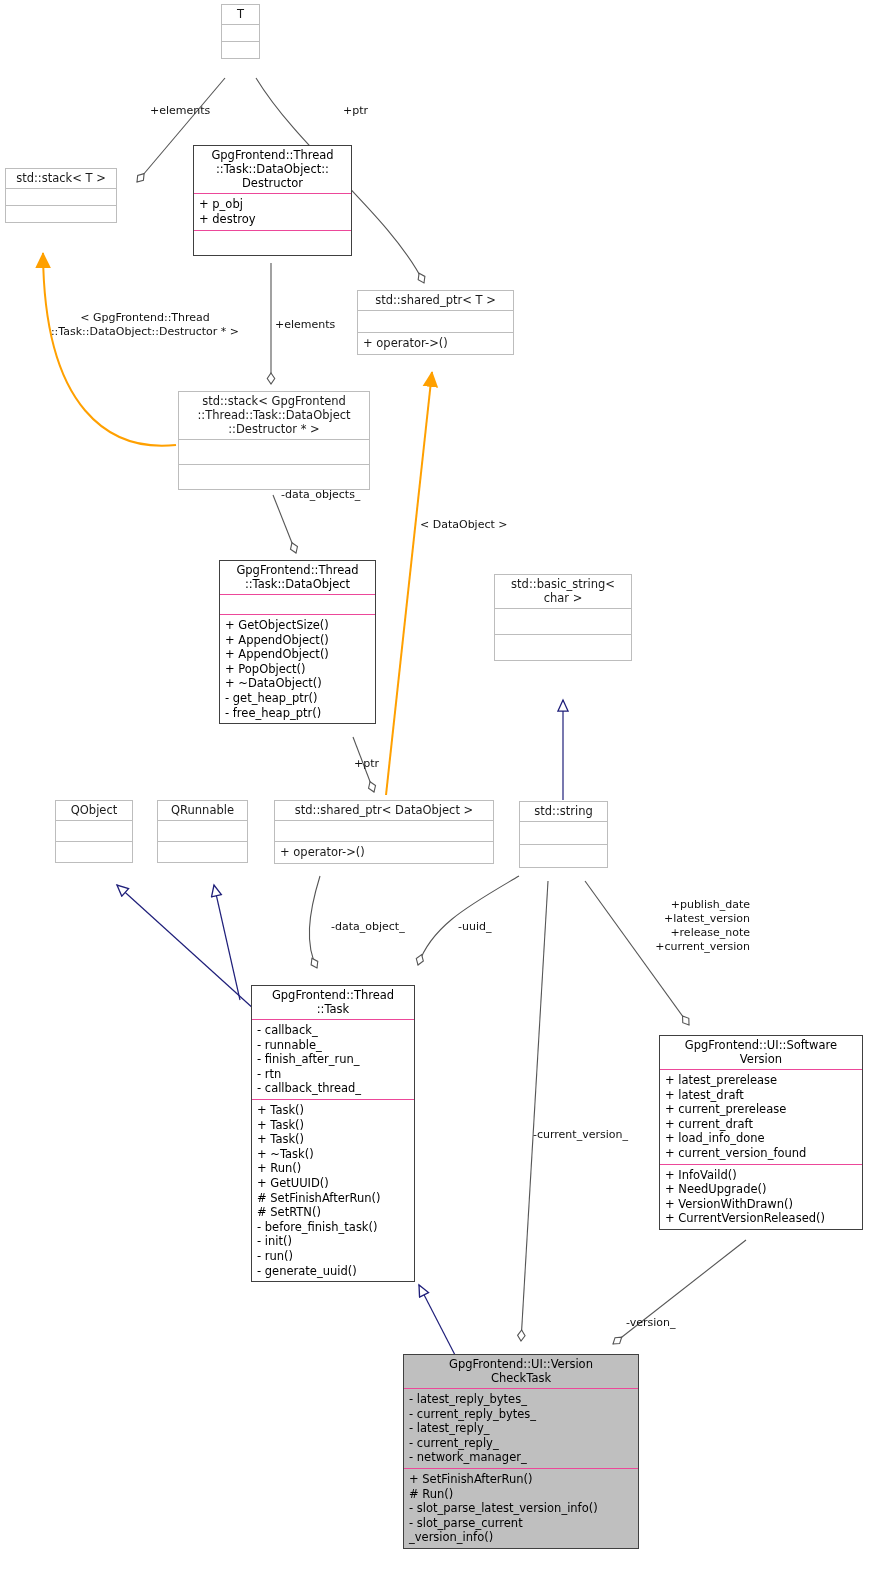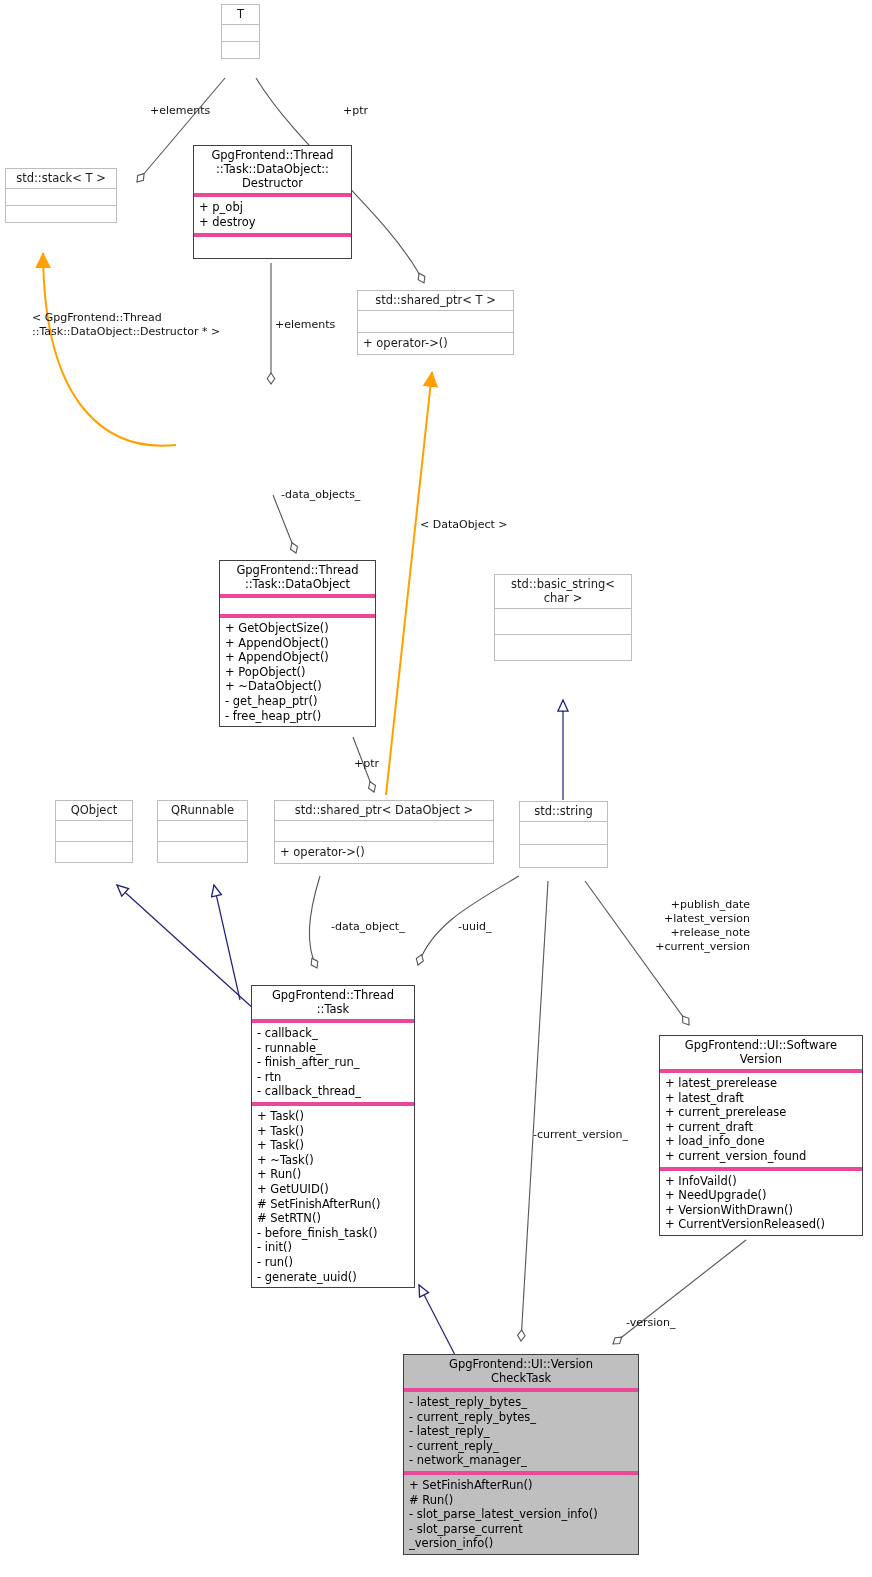--- a/index.html
+++ b/index.html
@@ -9,32 +9,32 @@
 
   .node{position:absolute;box-sizing:border-box;background:#fff;}
   .node.light{border:1px solid #bdbdbd;}
   .node.dark{border:1px solid #404040;}
   .node.filled{border:1px solid #404040;background:#bfbfbf;}
 
   .nrow{box-sizing:border-box;}
   .nrow.title{text-align:center;padding:2px 4px 3px 4px;}
   .nrow.body{padding:1px 5px 2px 5px;text-align:left;}
   .sep-light{border-top:1px solid #bdbdbd;}
-  .sep-dark{border-top:4px solid #ec4899;}
+  .sep-dark{border-top:1px solid #ec4899;}
 
   .node.light .nrow.title,.node.light .nrow.body{color:#1a1a1a;}
   .node.dark .nrow.title,.node.dark .nrow.body{color:#000;}
   .node.filled .nrow.title,.node.filled .nrow.body{color:#000;}
 
   .nm{font-size:11.5px;line-height:14px;white-space:pre-line;}
   .mem{font-size:11.5px;line-height:14.6px;white-space:pre-line;}
   .empty{height:17px;}
 
   .elabel{position:absolute;font-size:11px;line-height:14px;color:#111;white-space:pre-line;}
-  .elabel.ctr{}
+  .elabel.ctr{text-align:center;}
   .elabel.lft{text-align:left;}
   .elabel.rgt{text-align:right;}
 </style>
 </head>
 <body>
 
 <div id="canvas">
 
   <svg class="edges" viewBox="0 0 872 1577">
     <defs>
@@ -134,20 +134,27 @@
 + destroy</div>
     <div class="nrow body empty sep-dark" style="height:25px;"></div>
   </div>
 
   <div class="node light" style="left:357px;top:290px;width:157px;">
     <div class="nrow title nm">std::shared_ptr&lt; T &gt;</div>
     <div class="nrow body empty sep-light" style="height:22px;"></div>
     <div class="nrow body mem sep-light" style="padding-top:3px;padding-bottom:3px;">+ operator-&gt;()</div>
   </div>
 
+  <div class="node light" style="left:178px;top:391px;width:192px;">
+    <div class="nrow title nm">std::stack&lt; GpgFrontend
+::Thread::Task::DataObject
+::Destructor * &gt;</div>
+    <div class="nrow body empty sep-light" style="height:25px;"></div>
+    <div class="nrow body empty sep-light" style="height:25px;"></div>
+  </div>
 
   <div class="node dark" style="left:219px;top:560px;width:157px;">
     <div class="nrow title nm">GpgFrontend::Thread
 ::Task::DataObject</div>
     <div class="nrow body empty sep-dark" style="height:20px;"></div>
     <div class="nrow body mem sep-dark" style="padding-top:3px;padding-bottom:3px;">+ GetObjectSize()
 + AppendObject()
 + AppendObject()
 + PopObject()
 + ~DataObject()

